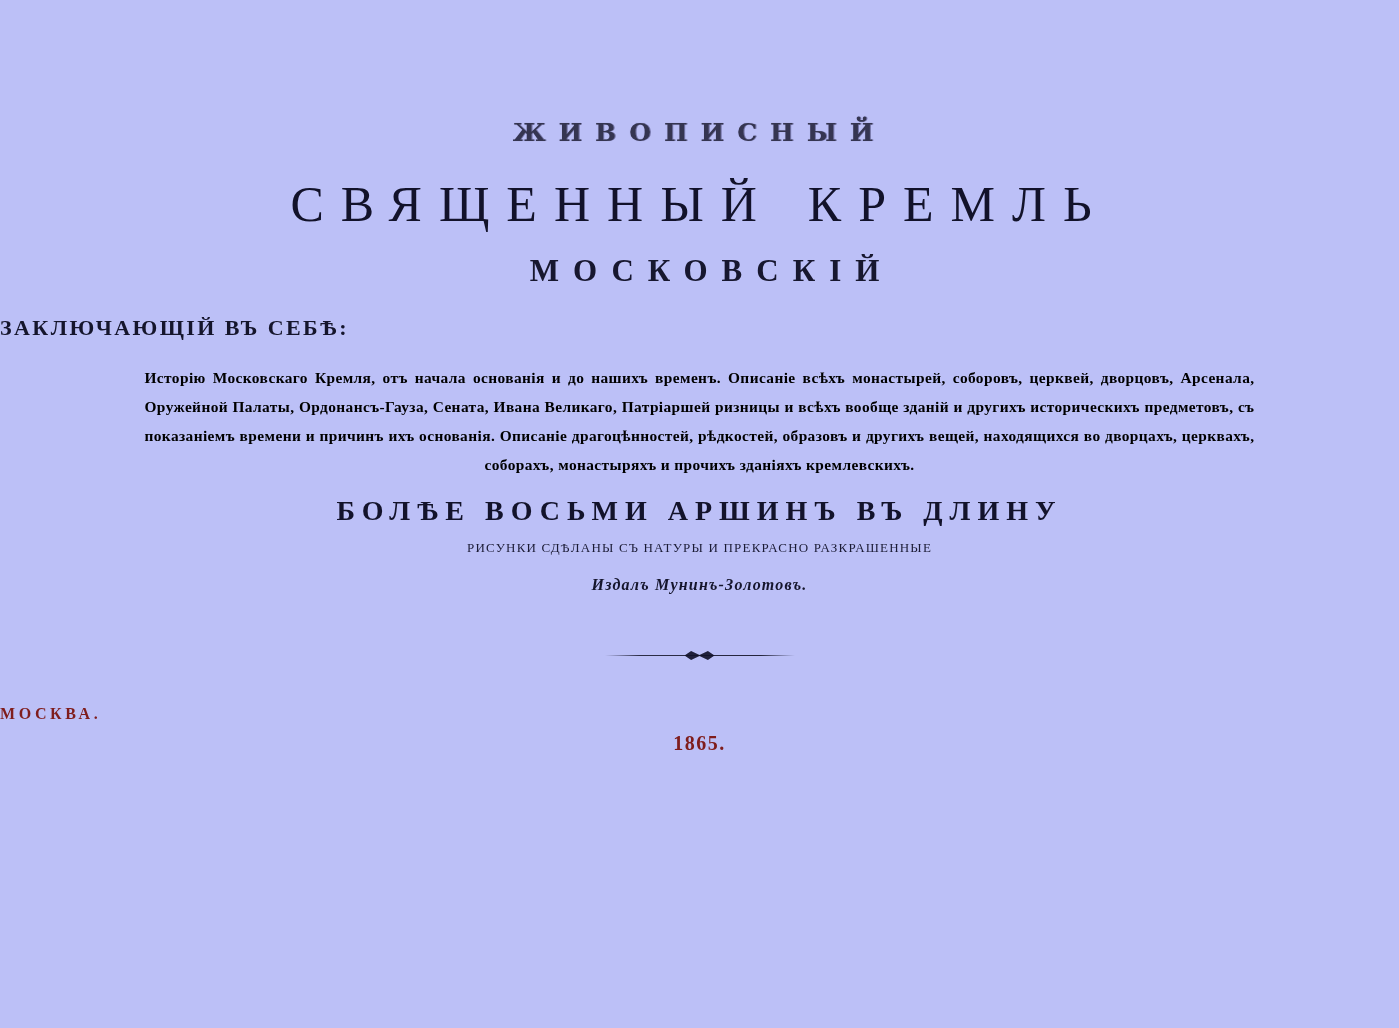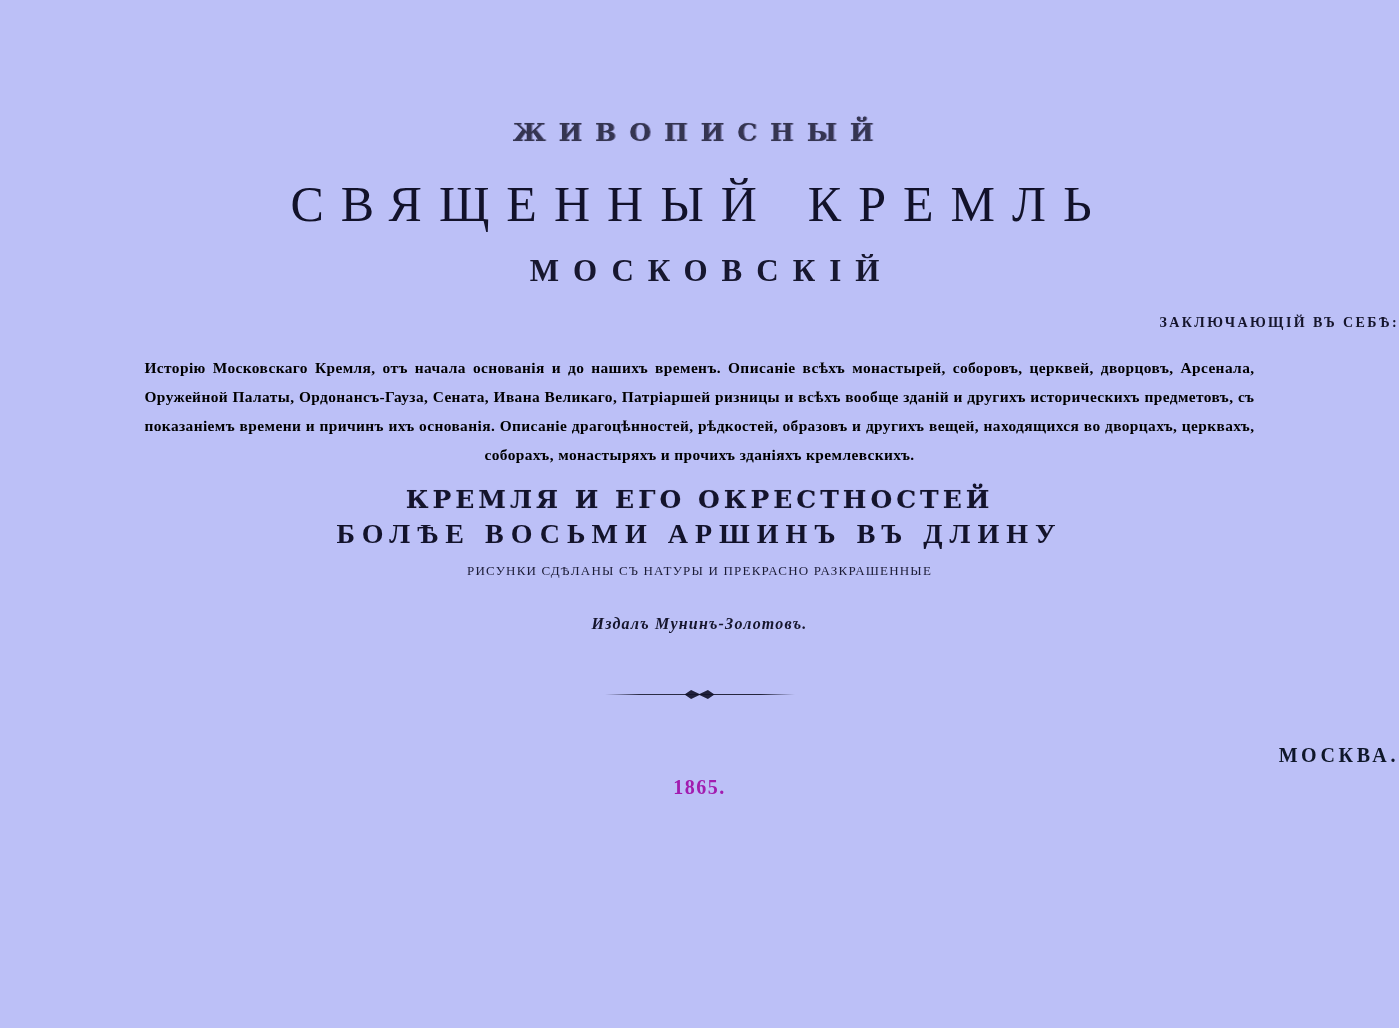--- a/index.html
+++ b/index.html
@@ -54,24 +54,24 @@
     font-family: "Liberation Serif", serif;
     font-weight: bold;
     font-size: 31px;
     letter-spacing: 14px;
     color: #17172f;
     padding-left: 24px;
   }
 
   .containing {
     margin-top: 26px;
-    text-align: right;
-    font-family: "Liberation Serif", serif;
-    font-weight: bold;
-    font-size: 14px;
+    text-align: left;
+    font-family: "Liberation Serif", serif;
+    font-weight: bold;
+    font-size: 22px;
     letter-spacing: 2.4px;
     color: #15152c;
   }
 
   
   .description {
     margin: 22px auto 16px auto;
     width: 1110px;
     font-family: "Liberation Serif", serif;
     font-weight: bold;
@@ -136,21 +136,21 @@
   .drawings-line {
     margin-top: 13px;
     text-align: center;
     font-family: "Liberation Serif", serif;
     font-size: 13px;
     letter-spacing: 1.2px;
     color: #1b1b35;
   }
 
   .publisher-line {
-    margin-top: 36px;
+    margin-top: 20px;
     text-align: center;
     font-family: "Liberation Serif", serif;
     font-weight: bold;
     font-style: italic;
     font-size: 16px;
     letter-spacing: 1.2px;
     color: #15152c;
   }
 
   
@@ -179,43 +179,43 @@
     height: 9px;
     margin-left: -15px;
     background: #14142a;
     clip-path: polygon(0% 50%, 22% 0%, 50% 45%, 78% 0%, 100% 50%, 78% 100%, 50% 55%, 22% 100%);
     opacity: 0.92;
   }
 
   
   .city {
     margin-top: 42px;
-    text-align: right;
-    font-family: "Liberation Serif", serif;
-    font-weight: bold;
-    font-size: 20px;
+    text-align: left;
+    font-family: "Liberation Serif", serif;
+    font-weight: bold;
+    font-size: 16px;
     letter-spacing: 3.6px;
-    color: #0f172a;
+    color: #7f1d1d;
   }
   .printer {
     margin-top: 8px;
     text-align: center;
     font-family: "Liberation Serif", serif;
     font-size: 12.5px;
     letter-spacing: 2.4px;
     color: #1b1b35;
   }
   .year {
     margin-top: 9px;
     text-align: center;
     font-family: "Liberation Serif", serif;
     font-weight: bold;
     font-size: 20px;
     letter-spacing: 1.5px;
-    color: #a21caf;
+    color: #7f1d1d;
   }
 </style>
 </head>
 <body>
 
 <div class="page">
 
   <div class="ornament-title">ЖИВОПИСНЫЙ</div>
 
   <div class="main-title">
@@ -223,21 +223,20 @@
   </div>
 
   <div class="sub-title">МОСКОВСКІЙ</div>
 
   <div class="containing">ЗАКЛЮЧАЮЩІЙ ВЪ СЕБѢ:</div>
 
   <div class="description">Исторію Московскаго Кремля, отъ начала основанія и до нашихъ временъ. Описаніе всѣхъ монастырей, соборовъ, церквей, дворцовъ, Арсенала, Оружейной Палаты, Ордонансъ-Гауза, Сената, Ивана Великаго, Патріаршей ризницы и всѣхъ вообще зданій и другихъ историческихъ предметовъ, съ показаніемъ времени и причинъ ихъ основанія. Описаніе драгоцѣнностей, рѣдкостей, образовъ и другихъ вещей, находящихся во дворцахъ, церквахъ, соборахъ, монастыряхъ и прочихъ зданіяхъ кремлевскихъ.</div>
 
 
 
-  <div class="kremlin-line">КРЕМЛЯ И ЕГО ОКРЕСТНОСТЕЙ</div>
 
 
   <div class="arshin-line">БОЛѢЕ ВОСЬМИ АРШИНЪ ВЪ ДЛИНУ</div>
 
   <div class="drawings-line">РИСУНКИ СДѢЛАНЫ СЪ НАТУРЫ И ПРЕКРАСНО РАЗКРАШЕННЫЕ</div>
 
   <div class="publisher-line">Издалъ Мунинъ-Золотовъ.</div>
 
   <div class="divider">
     <div class="bar"></div>

